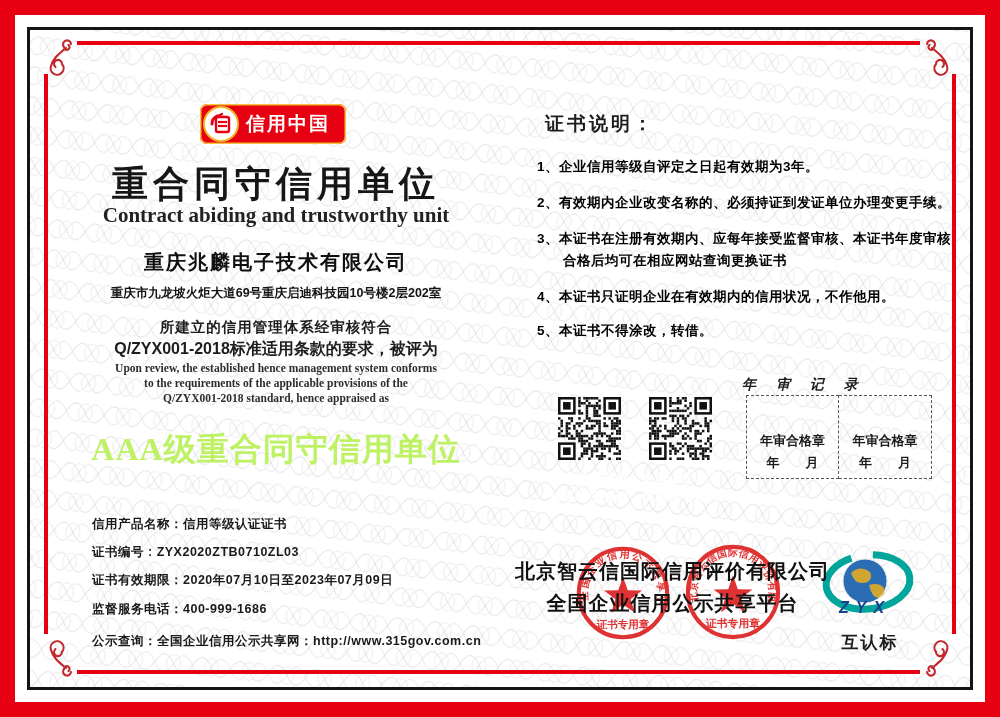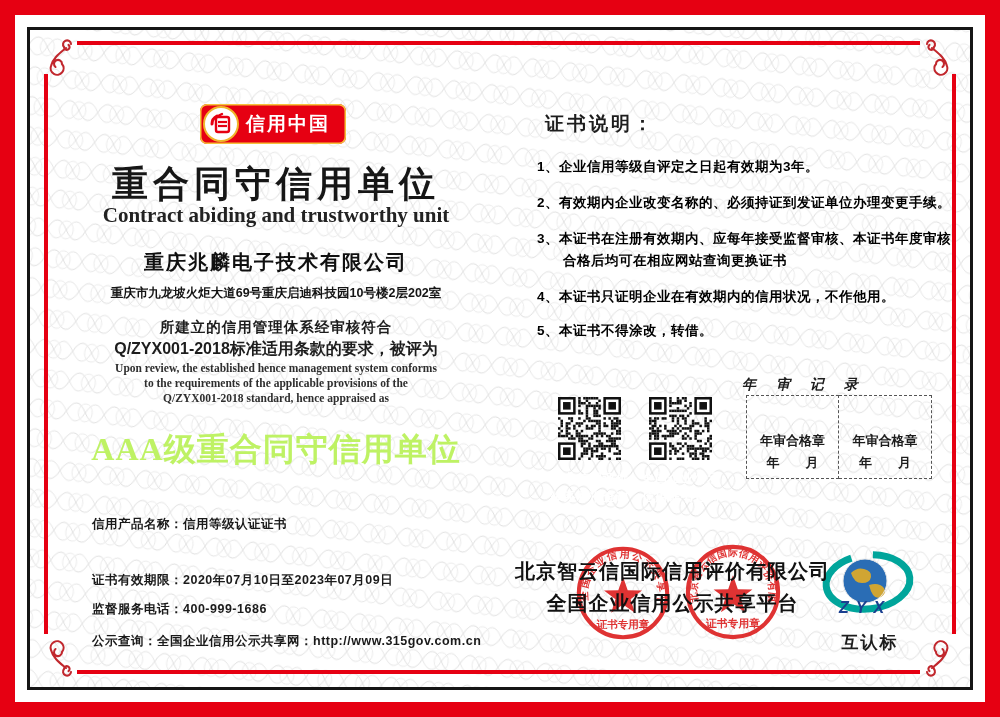--- a/index.html
+++ b/index.html
@@ -135,20 +135,21 @@
   <div class="abs appr-cn1">所建立的信用管理体系经审核符合</div>
   <div class="abs appr-cn2">Q/ZYX001-2018标准适用条款的要求，被评为</div>
   <div class="abs appr-en">
     <div>Upon review, the established hence management system conforms</div>
     <div>to the requirements of the applicable provisions of the</div>
     <div>Q/ZYX001-2018 standard, hence appraised as</div>
   </div>
   <div class="abs rating">AAA级重合同守信用单位</div>
 
   <div class="abs detail d0"><span>信用产品名称：</span><span>信用等级认证证书</span></div>
+  <div class="abs detail d1"><span>证书编号 :</span> <span>ZYX2020ZTB0710ZL03</span></div>
   <div class="abs detail d2"><span>证书有效期限：</span><span>2020年07月10日至2023年07月09日</span></div>
   <div class="abs detail d3"><span>监督服务电话：</span><span>400-999-1686</span></div>
   <div class="abs detail d4"><span>公示查询：</span><span>全国企业信用公示共享网：http://www.315gov.com.cn</span></div>
 
   <div class="abs instr-head">证书说明：</div>
   <div class="abs instr i0">1、企业信用等级自评定之日起有效期为3年。</div>
   <div class="abs instr i1">2、有效期内企业改变名称的、必须持证到发证单位办理变更手续。</div>
   <div class="abs instr i2">3、本证书在注册有效期内、应每年接受监督审核、本证书年度审核</div>
   <div class="abs instr i2b">合格后均可在相应网站查询更换证书</div>
   <div class="abs instr i3">4、本证书只证明企业在有效期内的信用状况，不作他用。</div>

